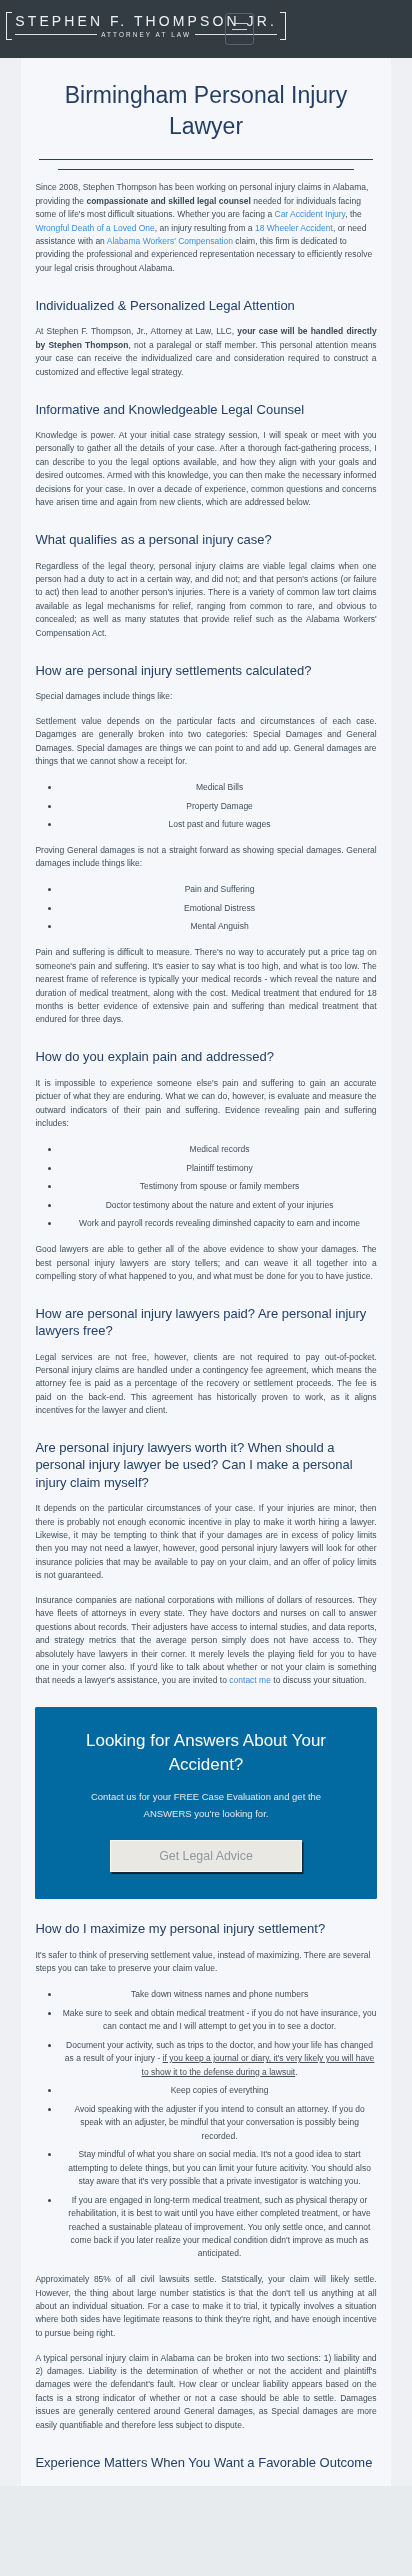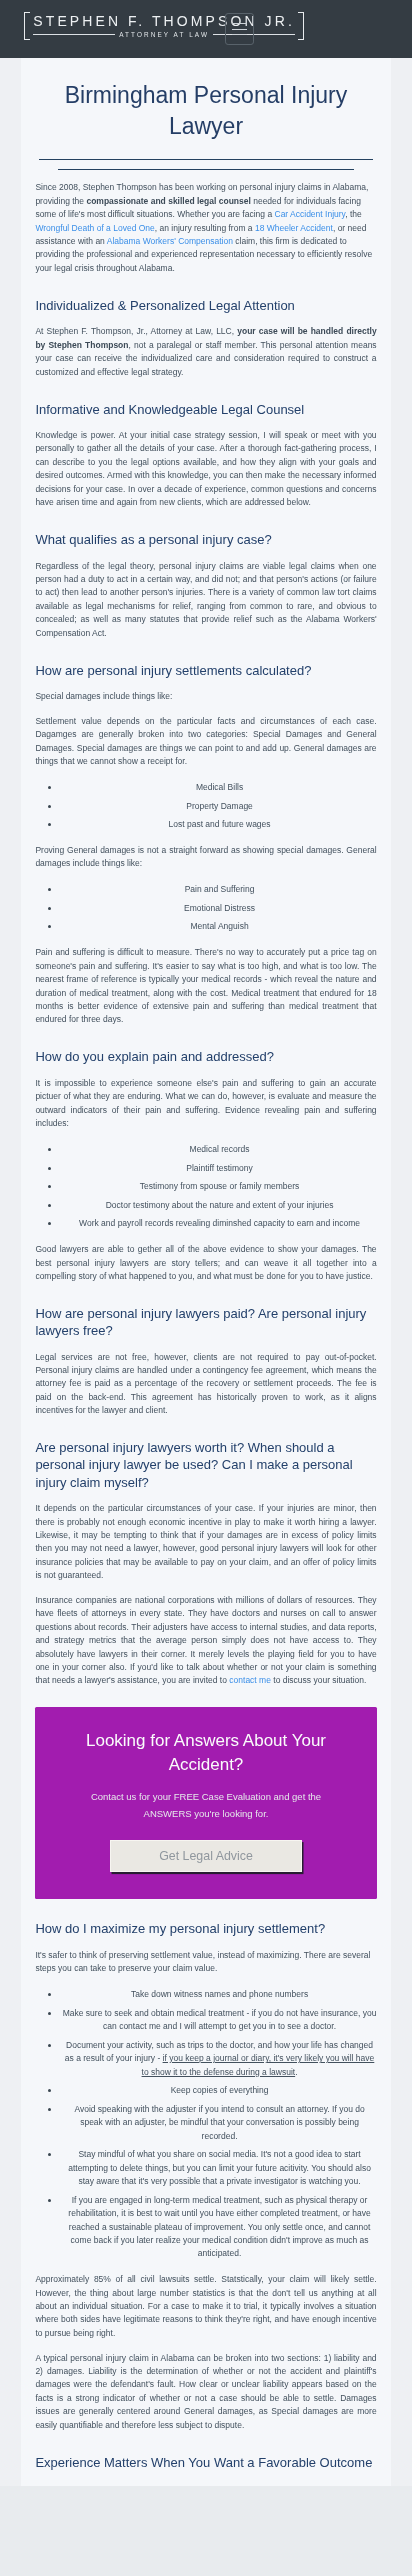--- a/index.html
+++ b/index.html
@@ -1,21 +1,21 @@
 <!DOCTYPE html>
 <html style="font-size:8.2px"><head>
 <meta charset="utf-8">
 <style>
   html,body{margin:0;padding:0;}
   body{background:#e8ebee;font-family:"Liberation Sans",sans-serif;}
   .page{width:412px;margin:0 auto;background:#eef0f3;}
 
   
   .header{background:#343c43;height:58px;position:relative;}
-  .logo{position:absolute;left:24px;top:12.4px;color:#eef1f3;padding:1px 9.3px 2.1px;}
+  .logo{position:absolute;left:6px;top:12.4px;color:#eef1f3;padding:1px 9.3px 2.1px;}
   .logo:before,.logo:after{content:"";position:absolute;top:0;bottom:0;width:5.2px;border-top:1px solid #e8ebee;border-bottom:1px solid #e8ebee;}
   .logo:before{left:0;border-left:1px solid #e8ebee;}
   .logo:after{right:0;border-right:1px solid #e8ebee;}
   .logo-name{font-size:14px;letter-spacing:3.1px;text-transform:uppercase;white-space:nowrap;}
   .logo-sub{display:flex;align-items:center;gap:4.1px;margin-top:1.5px;}
   .logo-sub .rule{flex:1;height:0.5px;background:#dde1e5;}
   .logo-sub .txt{font-size:6.4px;letter-spacing:2.1px;text-transform:uppercase;color:#e3e7ea;}
   .hamburger{position:absolute;left:225px;top:13px;width:29px;height:32px;border:0.5px solid #59636b;border-radius:3.1px;background:transparent;display:flex;flex-direction:column;justify-content:center;align-items:center;gap:4.1px;cursor:pointer;padding:0;}
   .hamburger span{display:block;width:15.5px;height:1px;background:#ccd2d7;}
 
@@ -28,21 +28,21 @@
   .just{text-align:justify;}
   a{color:#3b8fe8;text-decoration:none;}
   h2.sec{font-size:13px;font-weight:400;color:#24416b;line-height:1.32;margin:21.6px 0 8.2px;}
   ul.blist{margin:12.4px 0;padding-left:25px;color:#42505d;font-size:8.5px;line-height:1.58;}
   ul.blist li{margin:5.2px 0;padding-left:2.1px;text-align:center;}
   ul.blist li::marker{color:#39454f;}
   .u{text-decoration:underline;}
   strong{color:#3c4a57;}
 
   
-  .cta{background:#a21caf;border-radius:1.5px;padding:21.6px 17.5px 27px;margin:19.6px 0 16.5px;text-align:center;}
+  .cta{background:#0369a1;border-radius:1.5px;padding:21.6px 17.5px 27px;margin:19.6px 0 16.5px;text-align:center;}
   .cta .cta-title{color:#fbfcfc;font-size:17px;font-weight:400;margin:0 20.6px 12.4px;line-height:1.4;}
   .cta .cta-sub{color:#e6e9eb;font-size:9.5px;line-height:1.75;margin:0 36px 17.5px;}
   .btn-gray{display:block;margin:0 auto;width:192px;height:32px;background:#eae8e3;color:#90979e;font-size:12.4px;border:0.5px solid #f7f5f1;box-shadow:1.5px 2.1px 0 rgba(25,30,36,.9);cursor:pointer;font-family:inherit;}
 </style>
 </head>
 <body>
 
 <div class="page">
 
   <div class="header">

